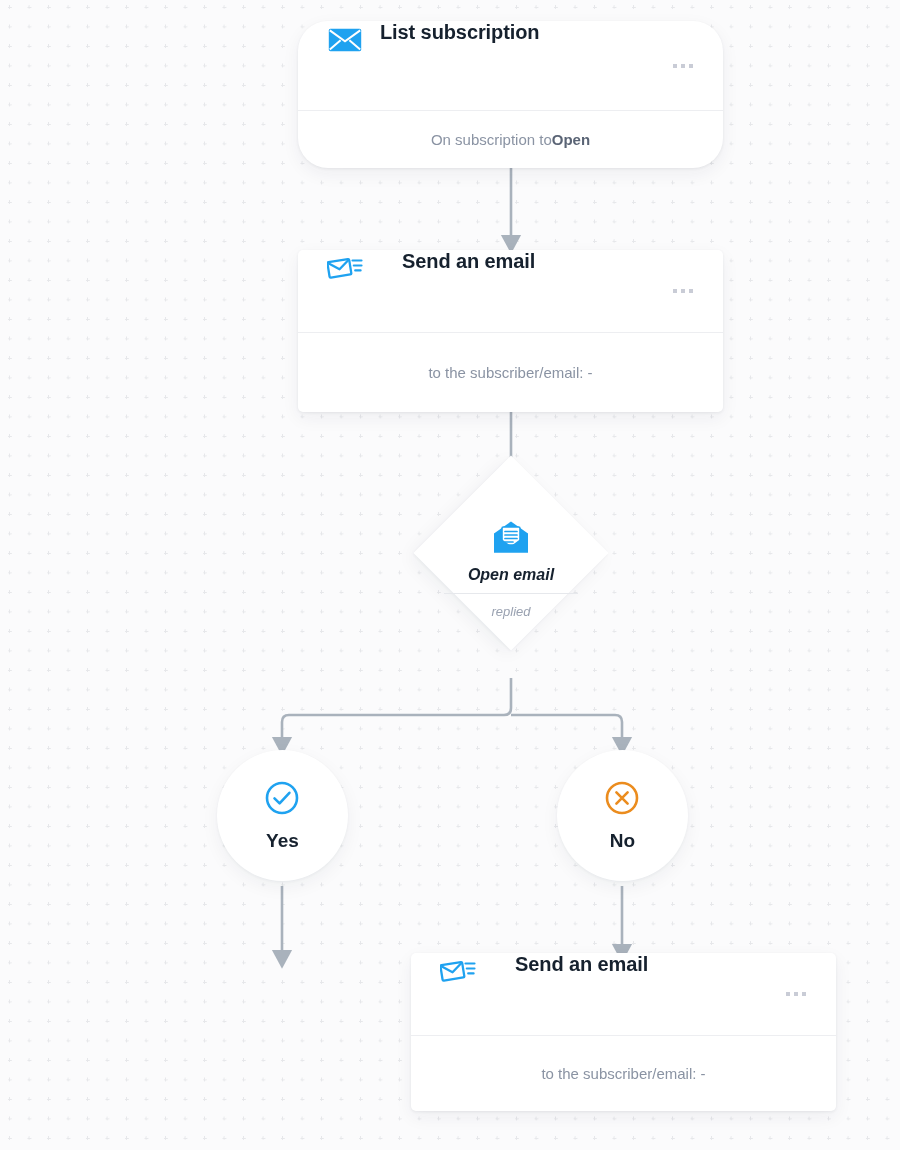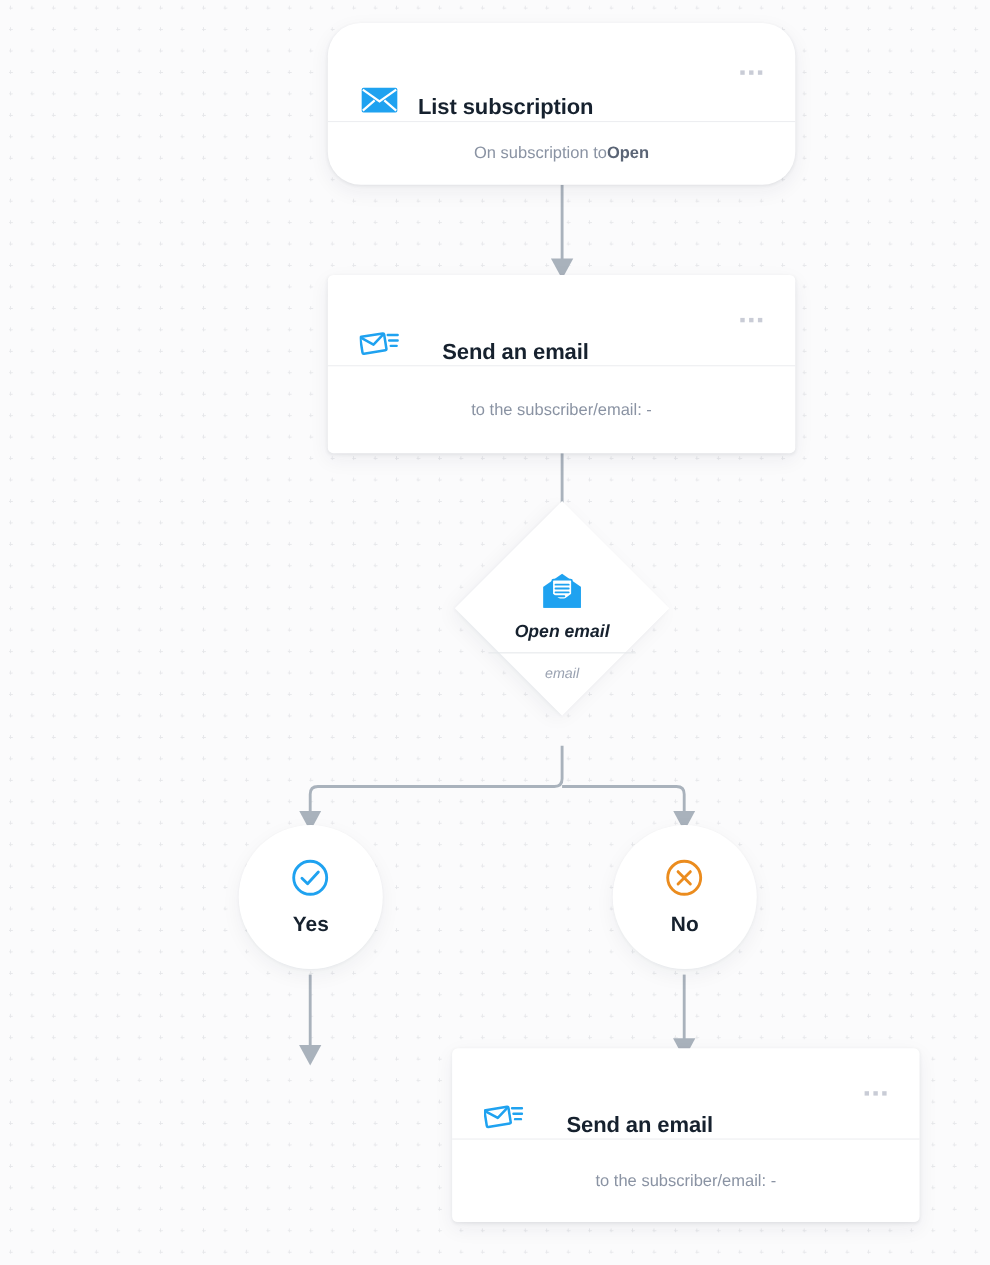--- a/index.html
+++ b/index.html
@@ -55,21 +55,21 @@
     background: #ffffff;
     box-shadow: 0 1px 3px rgba(27,40,61,.07), 0 6px 18px rgba(27,40,61,.06);
     display: flex;
     flex-direction: column;
   }
   .card.trigger { border-radius: 30px; }
   .card.action  { border-radius: 5px; }
 
   .card-head {
     display: flex;
-    align-items: flex-end;
+    align-items: flex-start;
     flex: 0 0 auto;
     padding: 0 22px 0 28px;
     position: relative;
   }
   .card.trigger .card-head { height: 89px; }
   .card.action  .card-head { height: 82px; gap: 22px; }
 
   .card-icon {
     flex: 0 0 auto;
     width: 38px;
@@ -258,21 +258,21 @@
       <span class="diamond-icon">
         <svg width="36" height="34" viewBox="0 0 36 34">
           <path d="M18,1.5 L35,13.5 L35,32.5 L1,32.5 L1,13.5 Z" fill="#1fa2f0"></path>
           <rect x="9" y="7" width="18" height="18" rx="1.4" fill="#ffffff" stroke="#1fa2f0" stroke-width="1.6"></rect>
           <path d="M12,11.5 L24,11.5 M12,15 L24,15 M12,18.5 L24,18.5 M12,22 L20,22" stroke="#1fa2f0" stroke-width="1.7" stroke-linecap="round"></path>
           <path d="M1,13.5 L18,26 L35,13.5 L35,32.5 L1,32.5 Z" fill="#1fa2f0"></path>
         </svg>
       </span>
       <span class="diamond-title">Open email</span>
       <span class="diamond-rule"></span>
-      <span class="diamond-sub">email</span>
+      <span class="diamond-sub">replied</span>
     </div>
   </div>
 
   <div class="circle-wrap" style="left:217px; top:750px; width:131px; height:131px;">
     <div class="circle-shape"></div>
     <div class="circle-inner">
       <span class="circle-icon">
         <svg width="36" height="36" viewBox="0 0 36 36">
           <circle cx="18" cy="18" r="15" fill="none" stroke="#1fa2f0" stroke-width="2.6"></circle>
           <path d="M10.5,18.4 L15.6,23.4 L25.4,12.8" fill="none" stroke="#1fa2f0" stroke-width="2.6" stroke-linecap="round" stroke-linejoin="round"></path>

